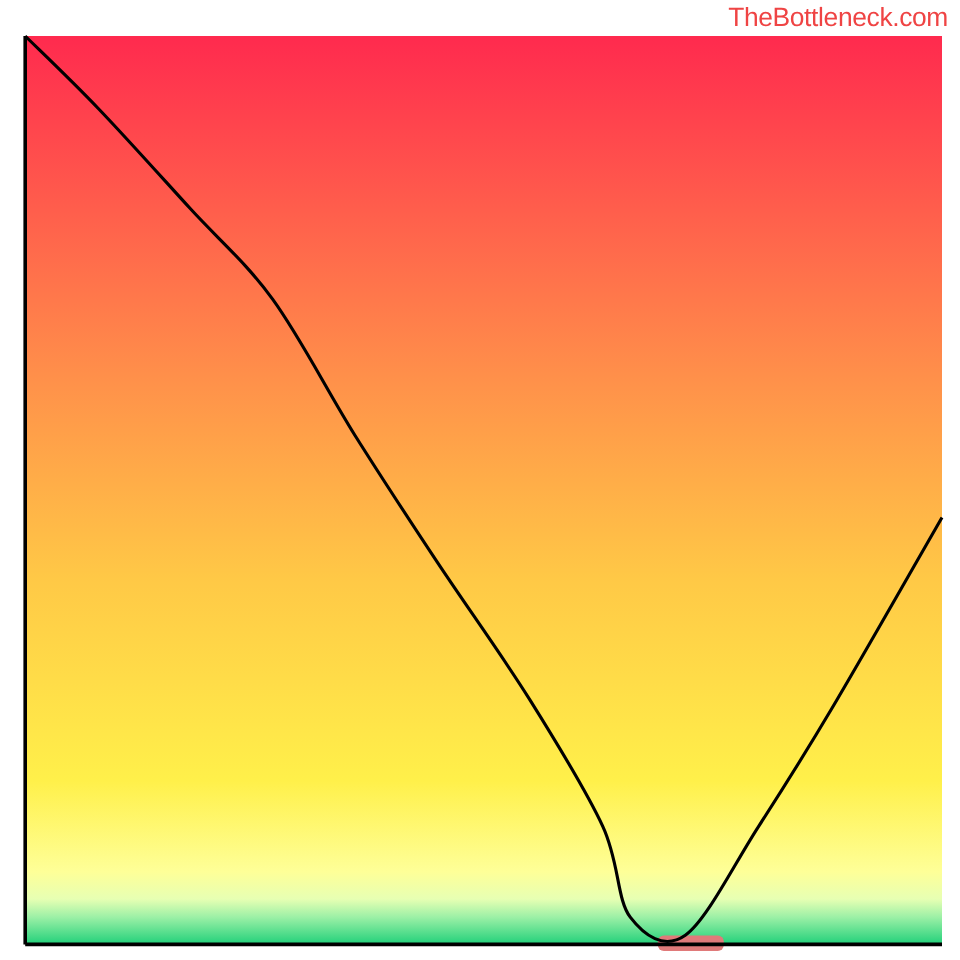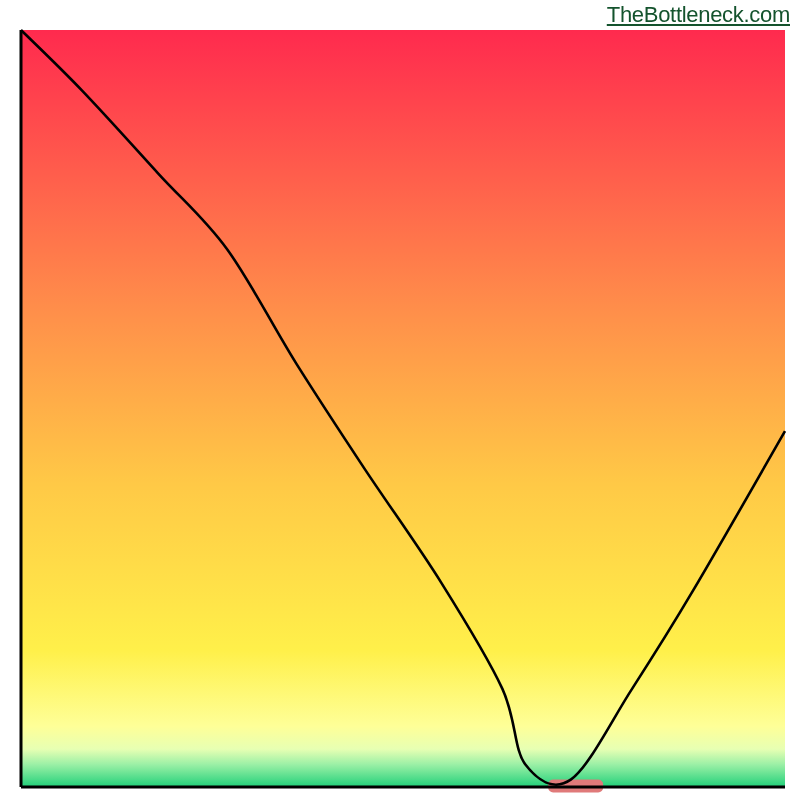--- a/index.html
+++ b/index.html
@@ -17,25 +17,24 @@
   }
   svg {
     display: block;
   }
   #watermark {
     position: absolute;
     top: 2px;
     right: 10px;
     font-family: Arial, Helvetica, sans-serif;
     font-size: 22px;
-    color: #14532d;
+    color: #ef4444;
     font-weight: 500;
     text-align: right;
     letter-spacing: -0.3px;
-    text-decoration: underline;
   }
 </style>
 </head>
 <body>
 
 <div id="chart-container">
   <svg id="chart-svg" width="800" height="800" viewBox="0 0 800 800">
     <defs>
       <linearGradient id="bg-grad" x1="0" y1="0" x2="0" y2="1">
           <stop offset="0%" stop-color="#ff2a4e"></stop>

